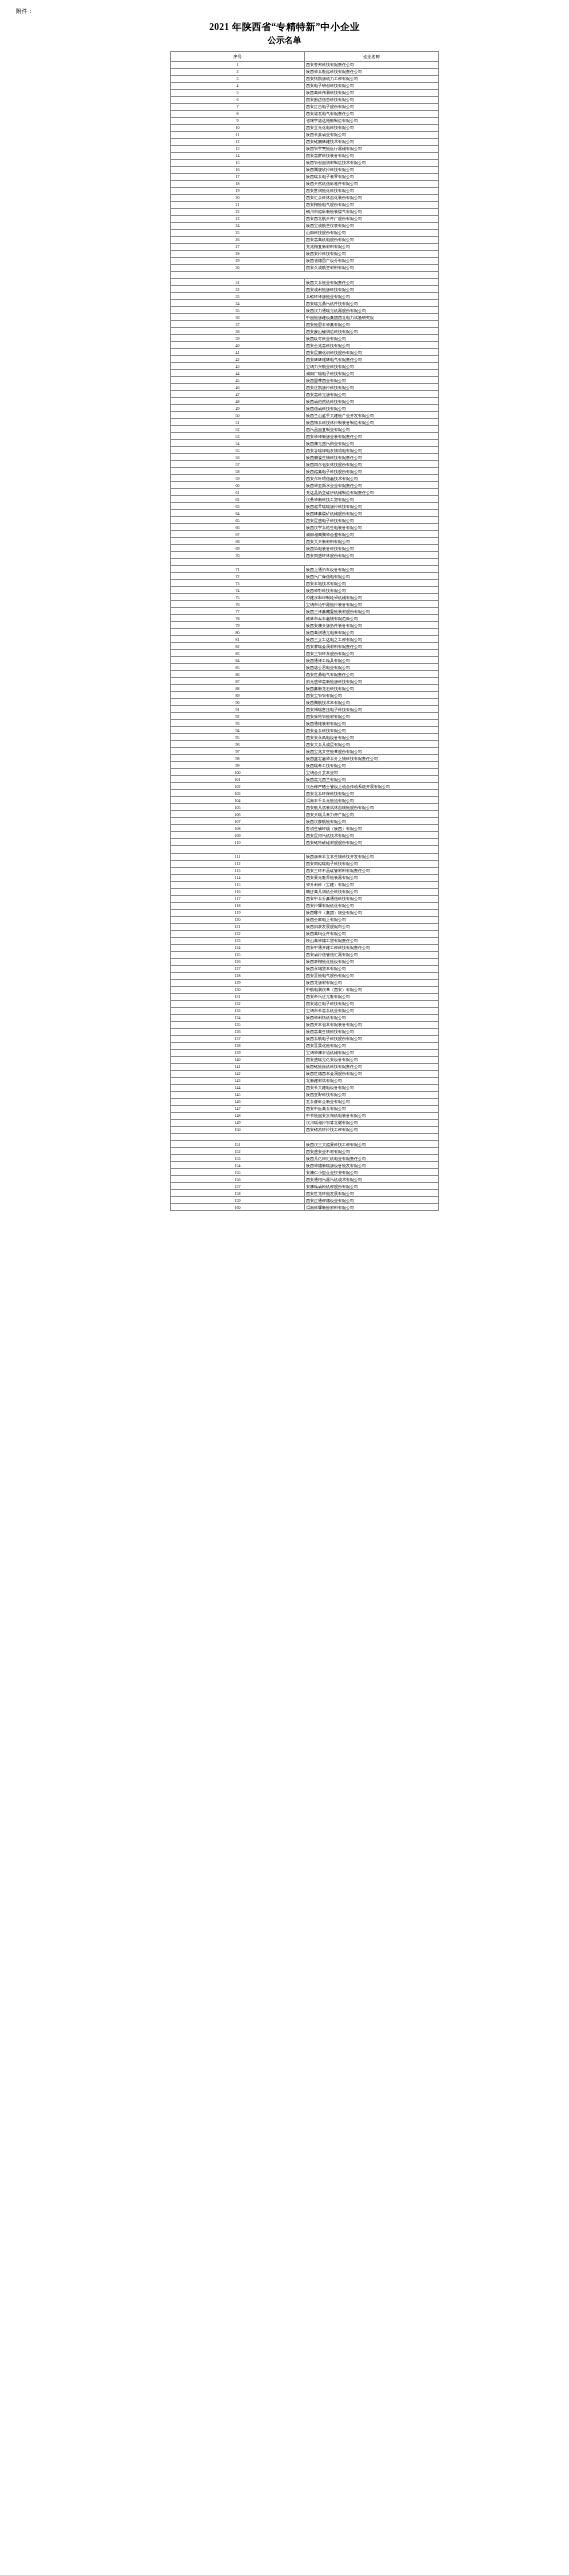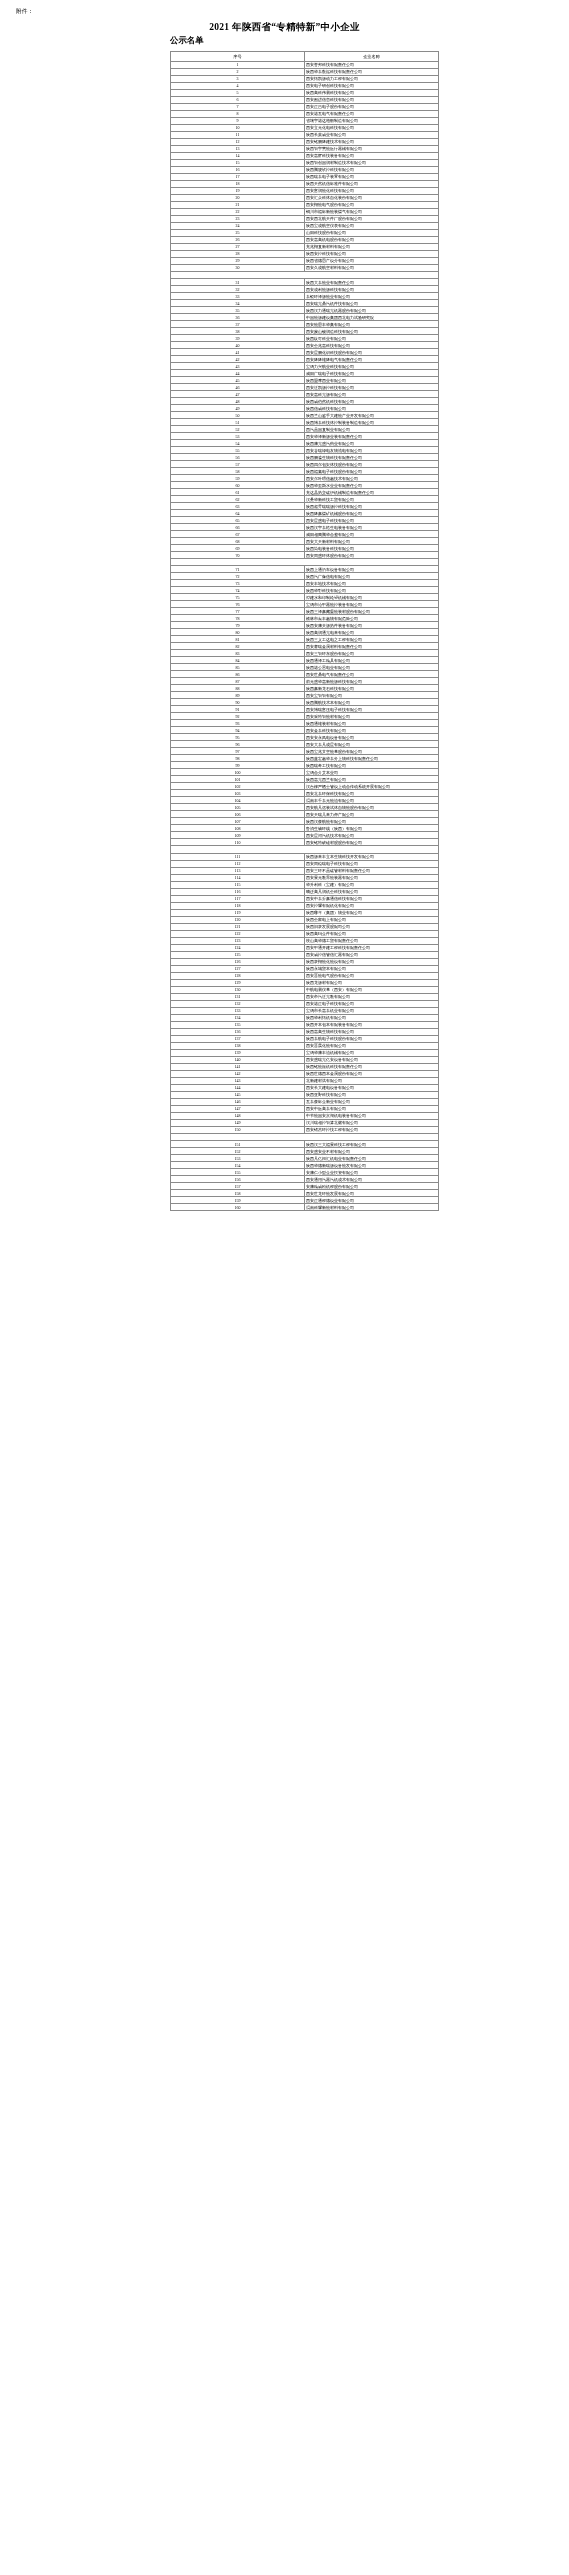--- a/index.html
+++ b/index.html
@@ -32,20 +32,21 @@
   }
   .title {
     text-align: center;
     font-size: 9.5px;
     font-weight: bold;
     letter-spacing: 0.3px;
     line-height: 1.5;
     font-family: "Liberation Serif", "DejaVu Serif", serif;
   }
   .subtitle {
+    text-align: center;
     font-size: 8.4px;
     font-weight: bold;
     line-height: 1.6;
     margin-bottom: 4.2px;
     font-family: "Liberation Serif", "DejaVu Serif", serif;
   }
   table.list {
     width: 269px;
     border-collapse: collapse;
     table-layout: fixed;

